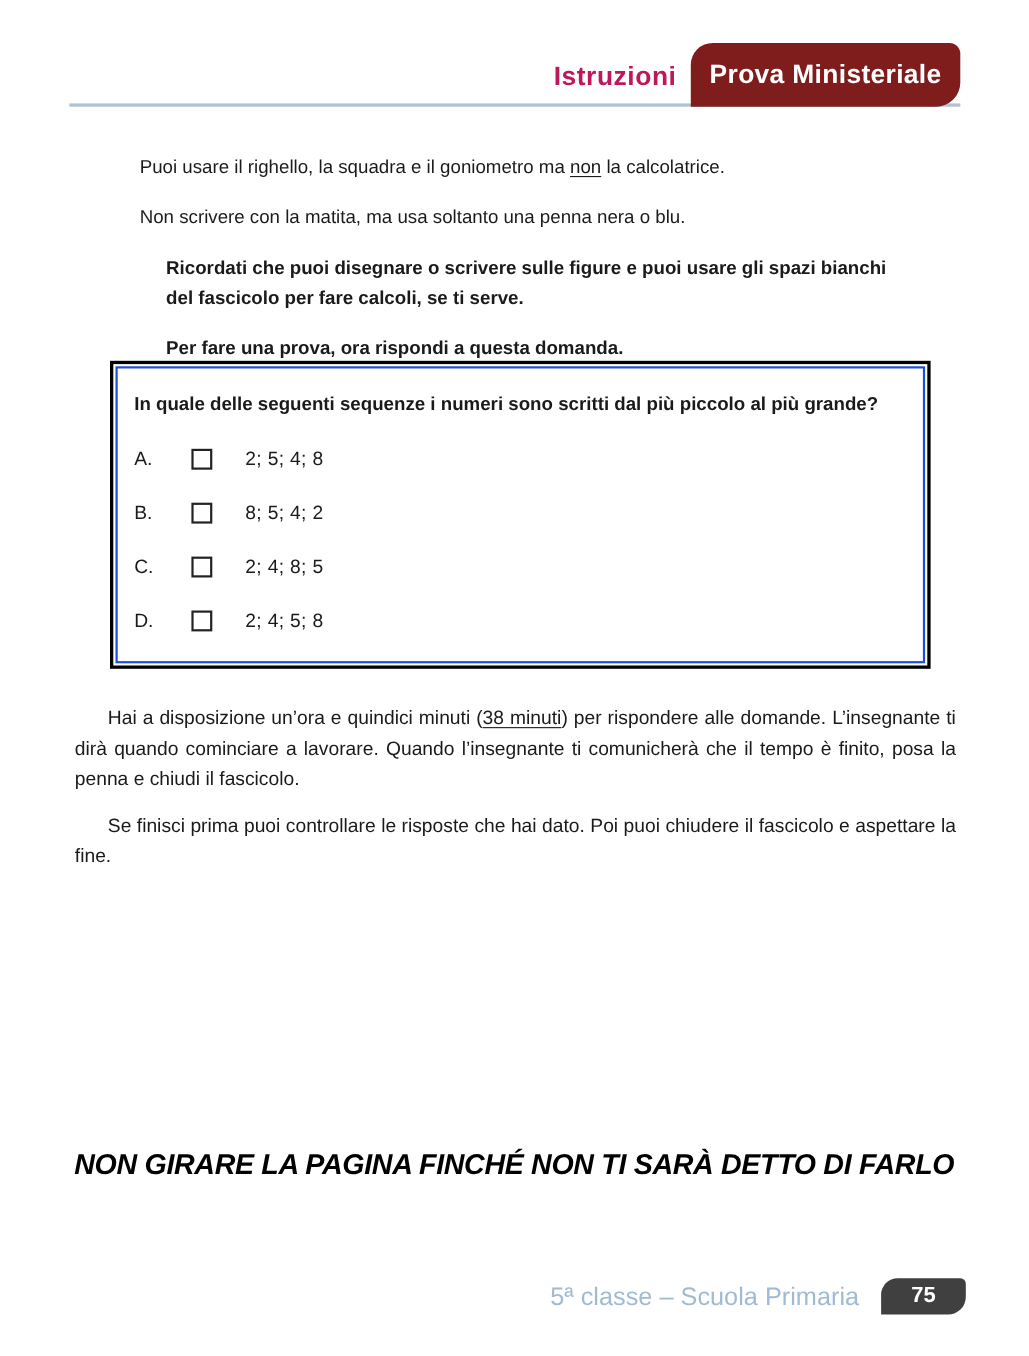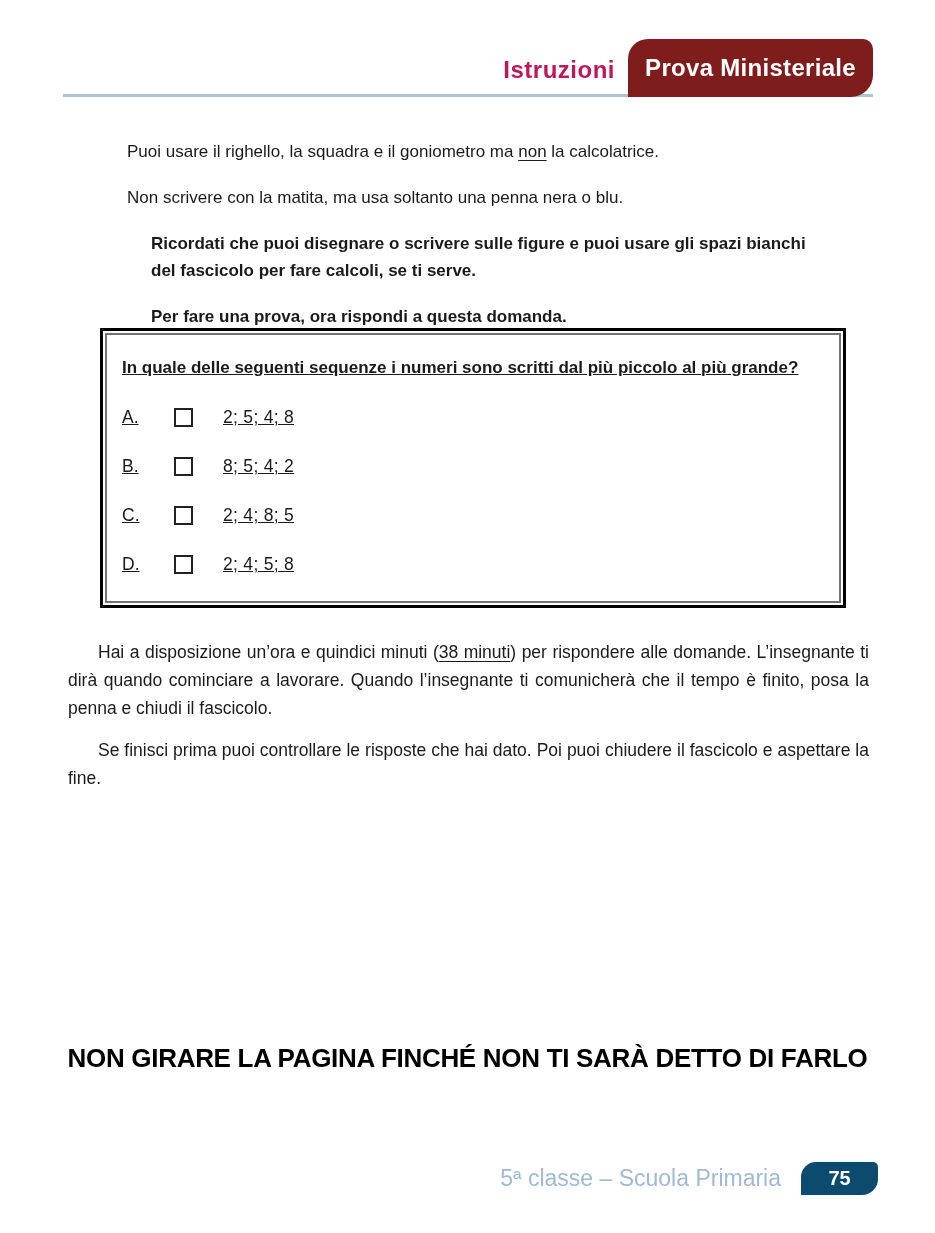--- a/index.html
+++ b/index.html
@@ -53,23 +53,22 @@
   
   .question-box-outer {
     position: absolute;
     left: 100px; top: 328px;
     width: 746px; height: 280px;
     border: 3px solid #000000;
     padding: 2px;
   }
   .question-box-inner {
     width: 100%; height: 100%;
-    border: 2px solid #737373;
+    border: 2px solid #1d4ed8;
     padding: 22px 10px 0 15px;
-    text-decoration: underline;
   }
   .question-text {
     font-size: 17px; font-weight: bold;
     line-height: 22px;
     margin-bottom: 28px;
   }
   .option-row {
     display: flex; align-items: center;
     margin-bottom: 28px;
     font-size: 17.5px;
@@ -96,37 +95,38 @@
 
   
   .warning {
     position: absolute;
     left: 0; top: 1043px;
     width: 935px;
     text-align: center;
     font-size: 26px; font-weight: bold;
     letter-spacing: -0.3px;
     color: #000000;
+    font-style: italic;
   }
 
   
   .footer {
     position: absolute;
     top: 1162px; right: 57px;
     display: flex; align-items: center;
   }
   .footer-label {
     font-size: 23px;
     color: #a0bad3;
     margin-right: 20px;
     margin-left: 28px;
   }
   .page-badge {
     width: 77px; height: 33px;
-    background: #0c4a6e;
+    background: #404040;
     border-radius: 15px 5px 16px 0;
     display: flex; align-items: center; justify-content: center;
     color: #ffffff;
     font-size: 20px; font-weight: bold;
   }
 </style>
 </head>
 <body>
 
 <div class="header-rule"></div>

